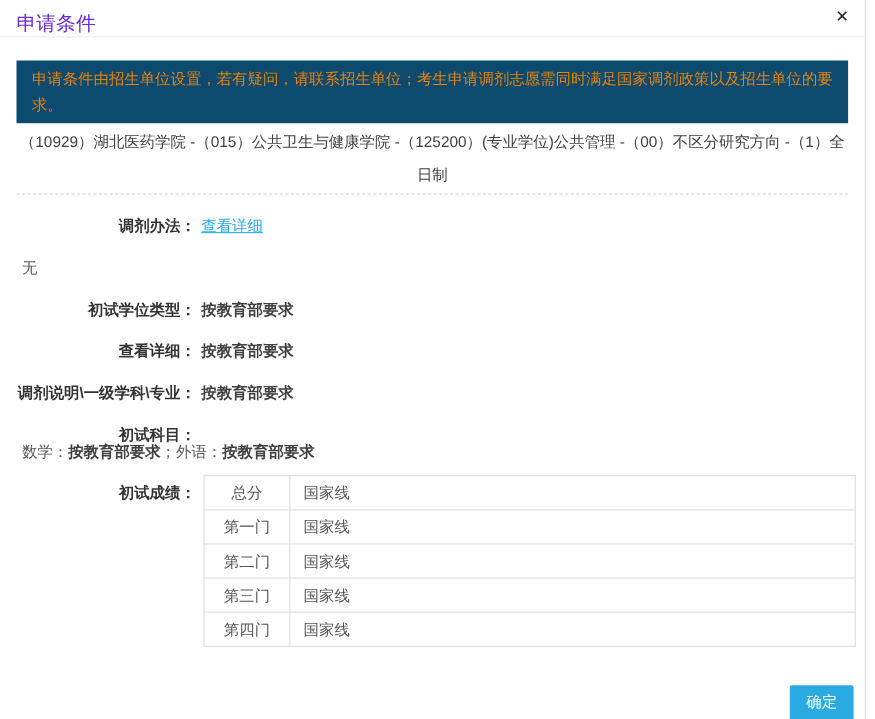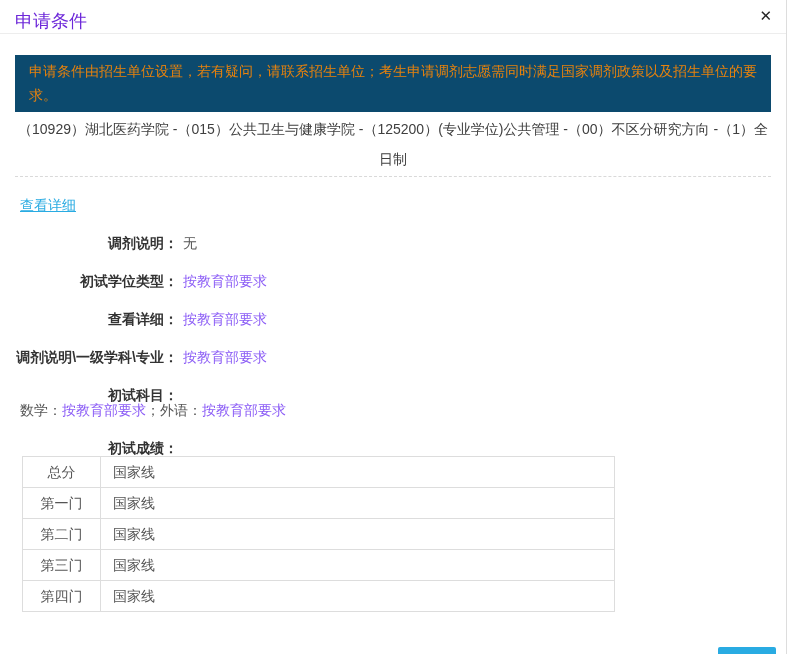--- a/index.html
+++ b/index.html
@@ -72,24 +72,24 @@
     font-weight: bold;
     color: #333;
   }
   .row-value { margin-left: 5px; color: #555; }
   .link-value {
     color: #29ABE2;
     font-weight: normal;
     text-decoration: underline;
     cursor: pointer;
   }
-  .orange-value { color: #8b5cf6; font-weight: normal; }
+  .orange-value { color: #404040; font-weight: bold; }
   .plain { color: #555; font-weight: normal; }
   .subjects-row { margin-bottom: 14px; flex-direction: column; }
-  .scores-row { margin-bottom: 0; flex-direction: column; }
+  .scores-row { margin-bottom: 0; }
   .scores-row .row-label { padding-top: 9px; }
   .scores-table {
     border-collapse: collapse;
     margin-left: 2px;
     width: 593px;
     table-layout: fixed;
   }
   .scores-table td {
     border: 1px solid #ddd;
     height: 31px;
@@ -131,25 +131,25 @@
 
     <div class="notice">申请条件由招生单位设置，若有疑问，请联系招生单位；考生申请调剂志愿需同时满足国家调剂政策以及招生单位的要求。</div>
 
     <div class="program-info">（10929）湖北医药学院 -（015）公共卫生与健康学院 -（125200）(专业学位)公共管理 -（00）不区分研究方向 -（1）全日制</div>
 
     <hr class="divider">
 
     <div class="rows">
 
       <div class="row">
+        <div class="row-label">调剂办法：</div>
         <div class="row-value"><a class="link-value">查看详细</a></div>
       </div>
 
       <div class="row">
-        <div class="row-label">调剂说明：</div>
         <div class="row-value plain">无</div>
       </div>
 
       <div class="row">
         <div class="row-label">初试学位类型：</div>
         <div class="row-value orange-value">按教育部要求</div>
       </div>
 
       <div class="row">
         <div class="row-label">查看详细：</div>

